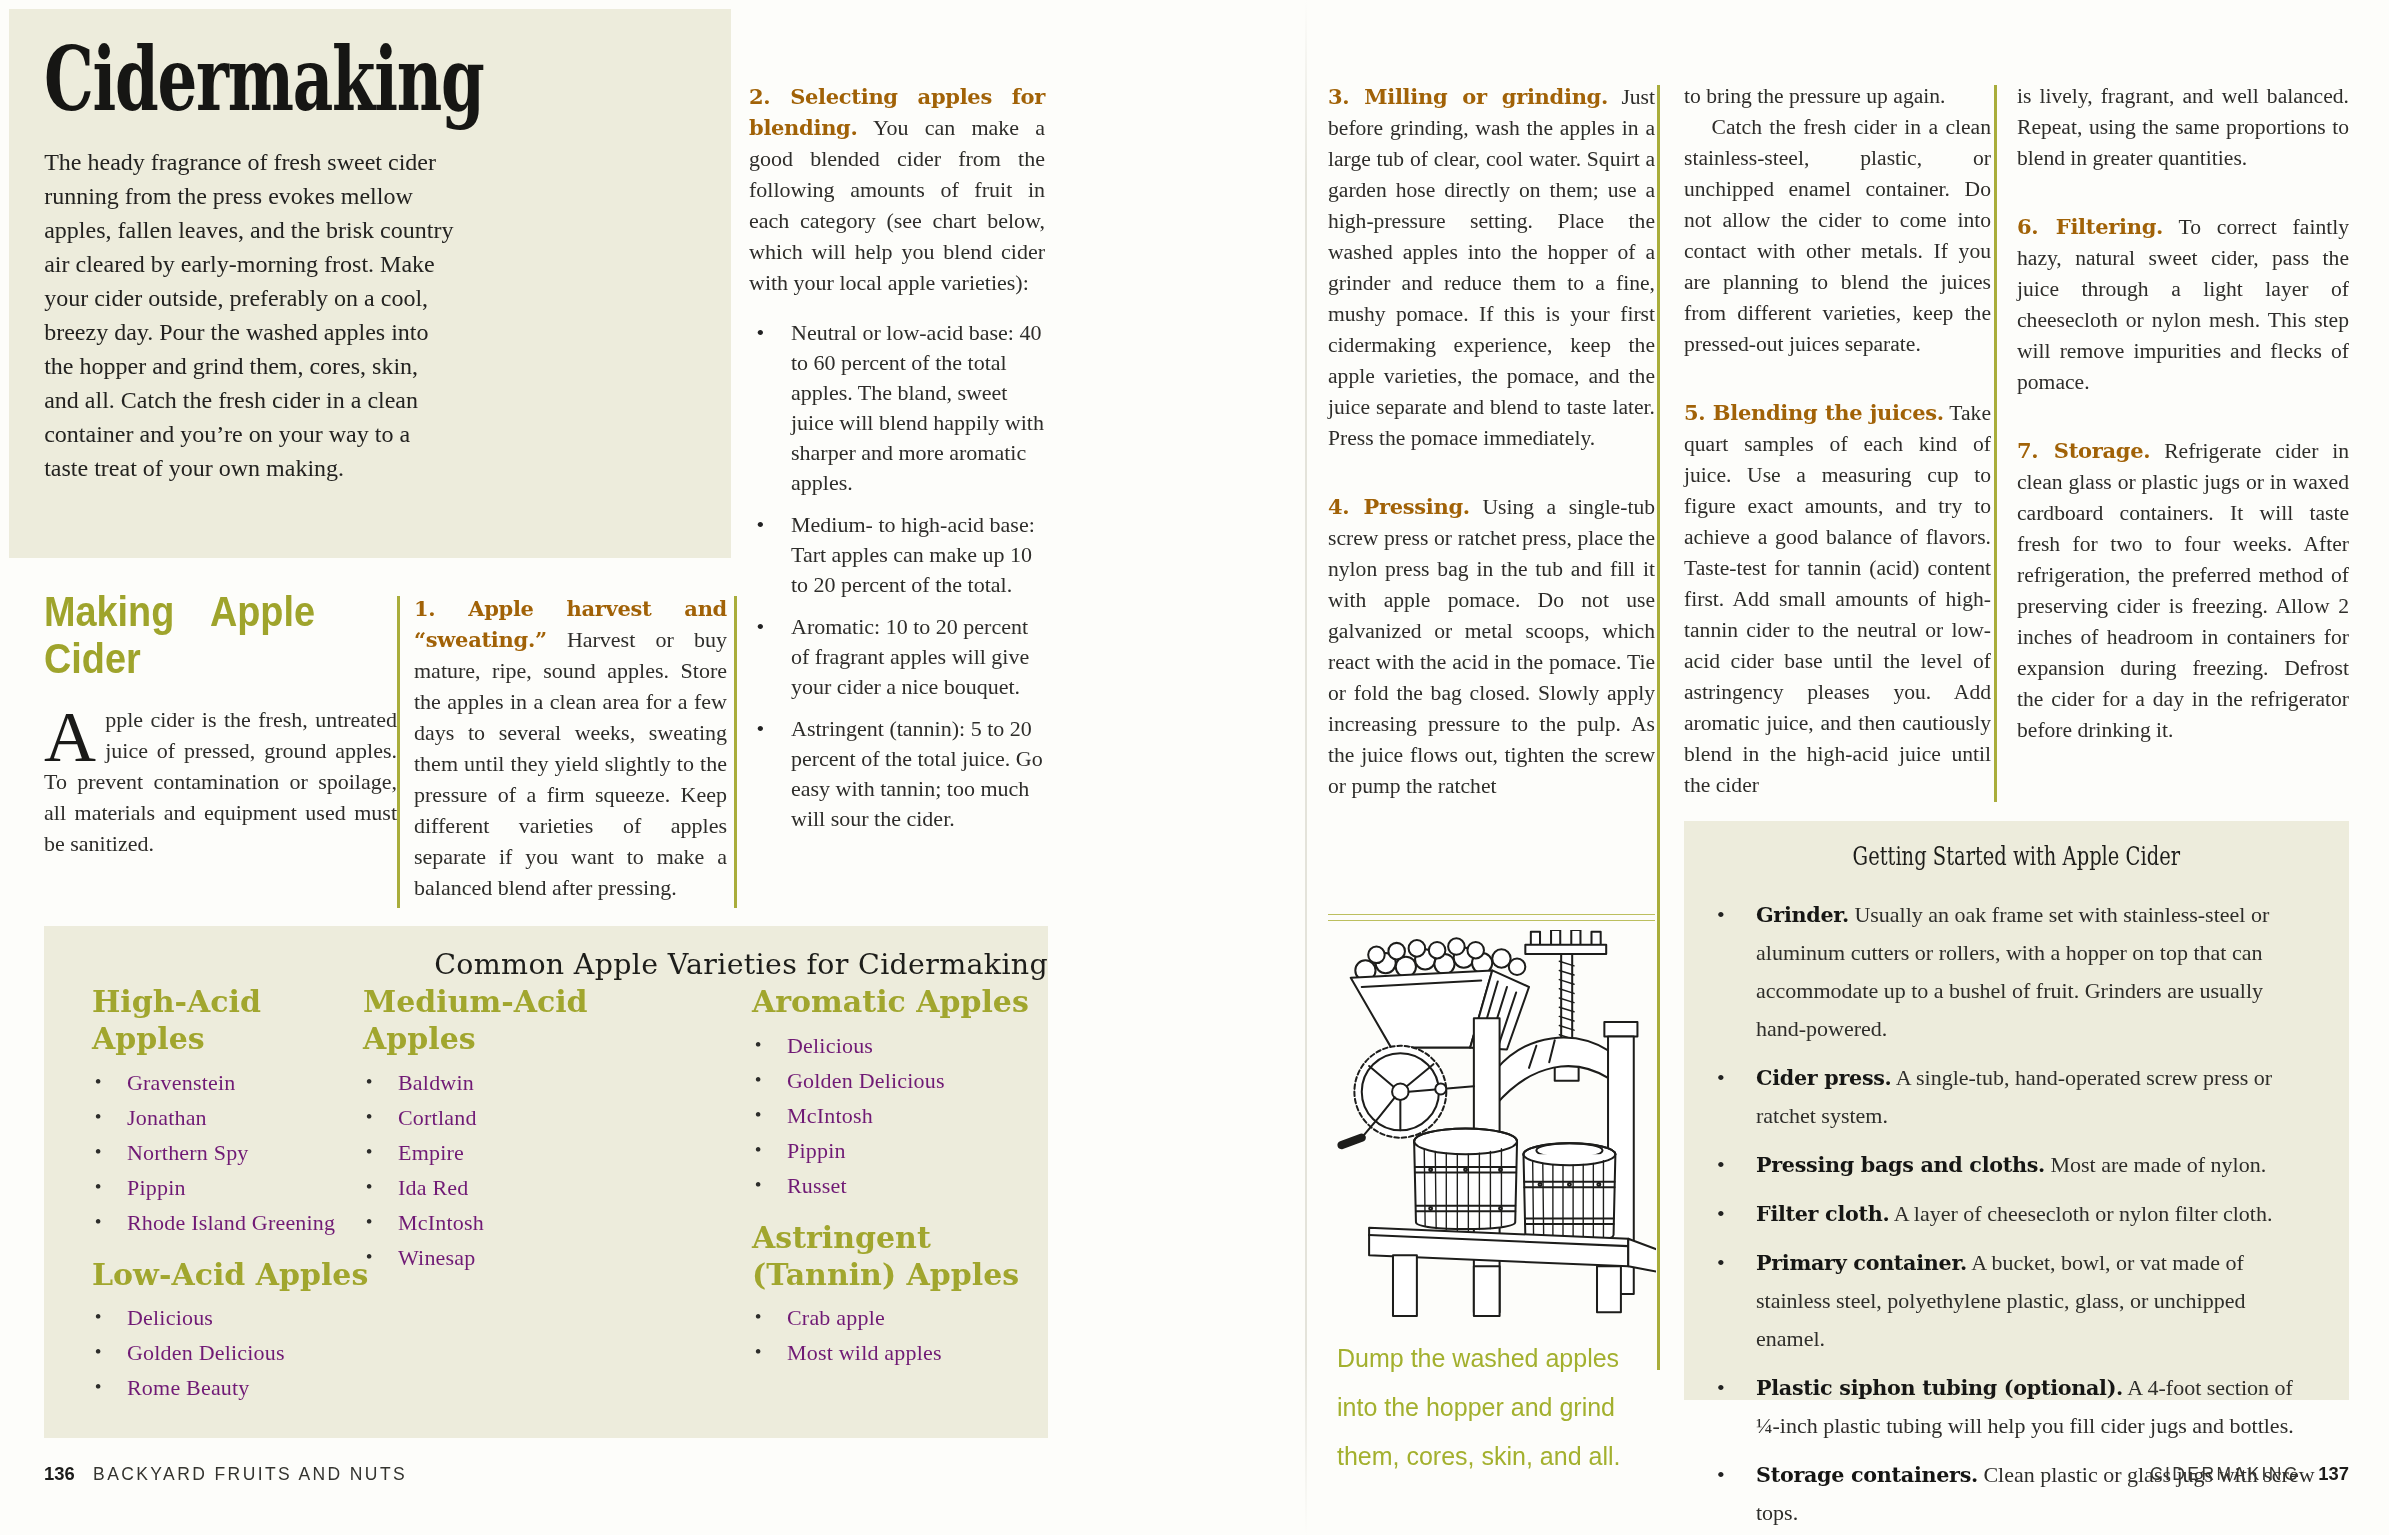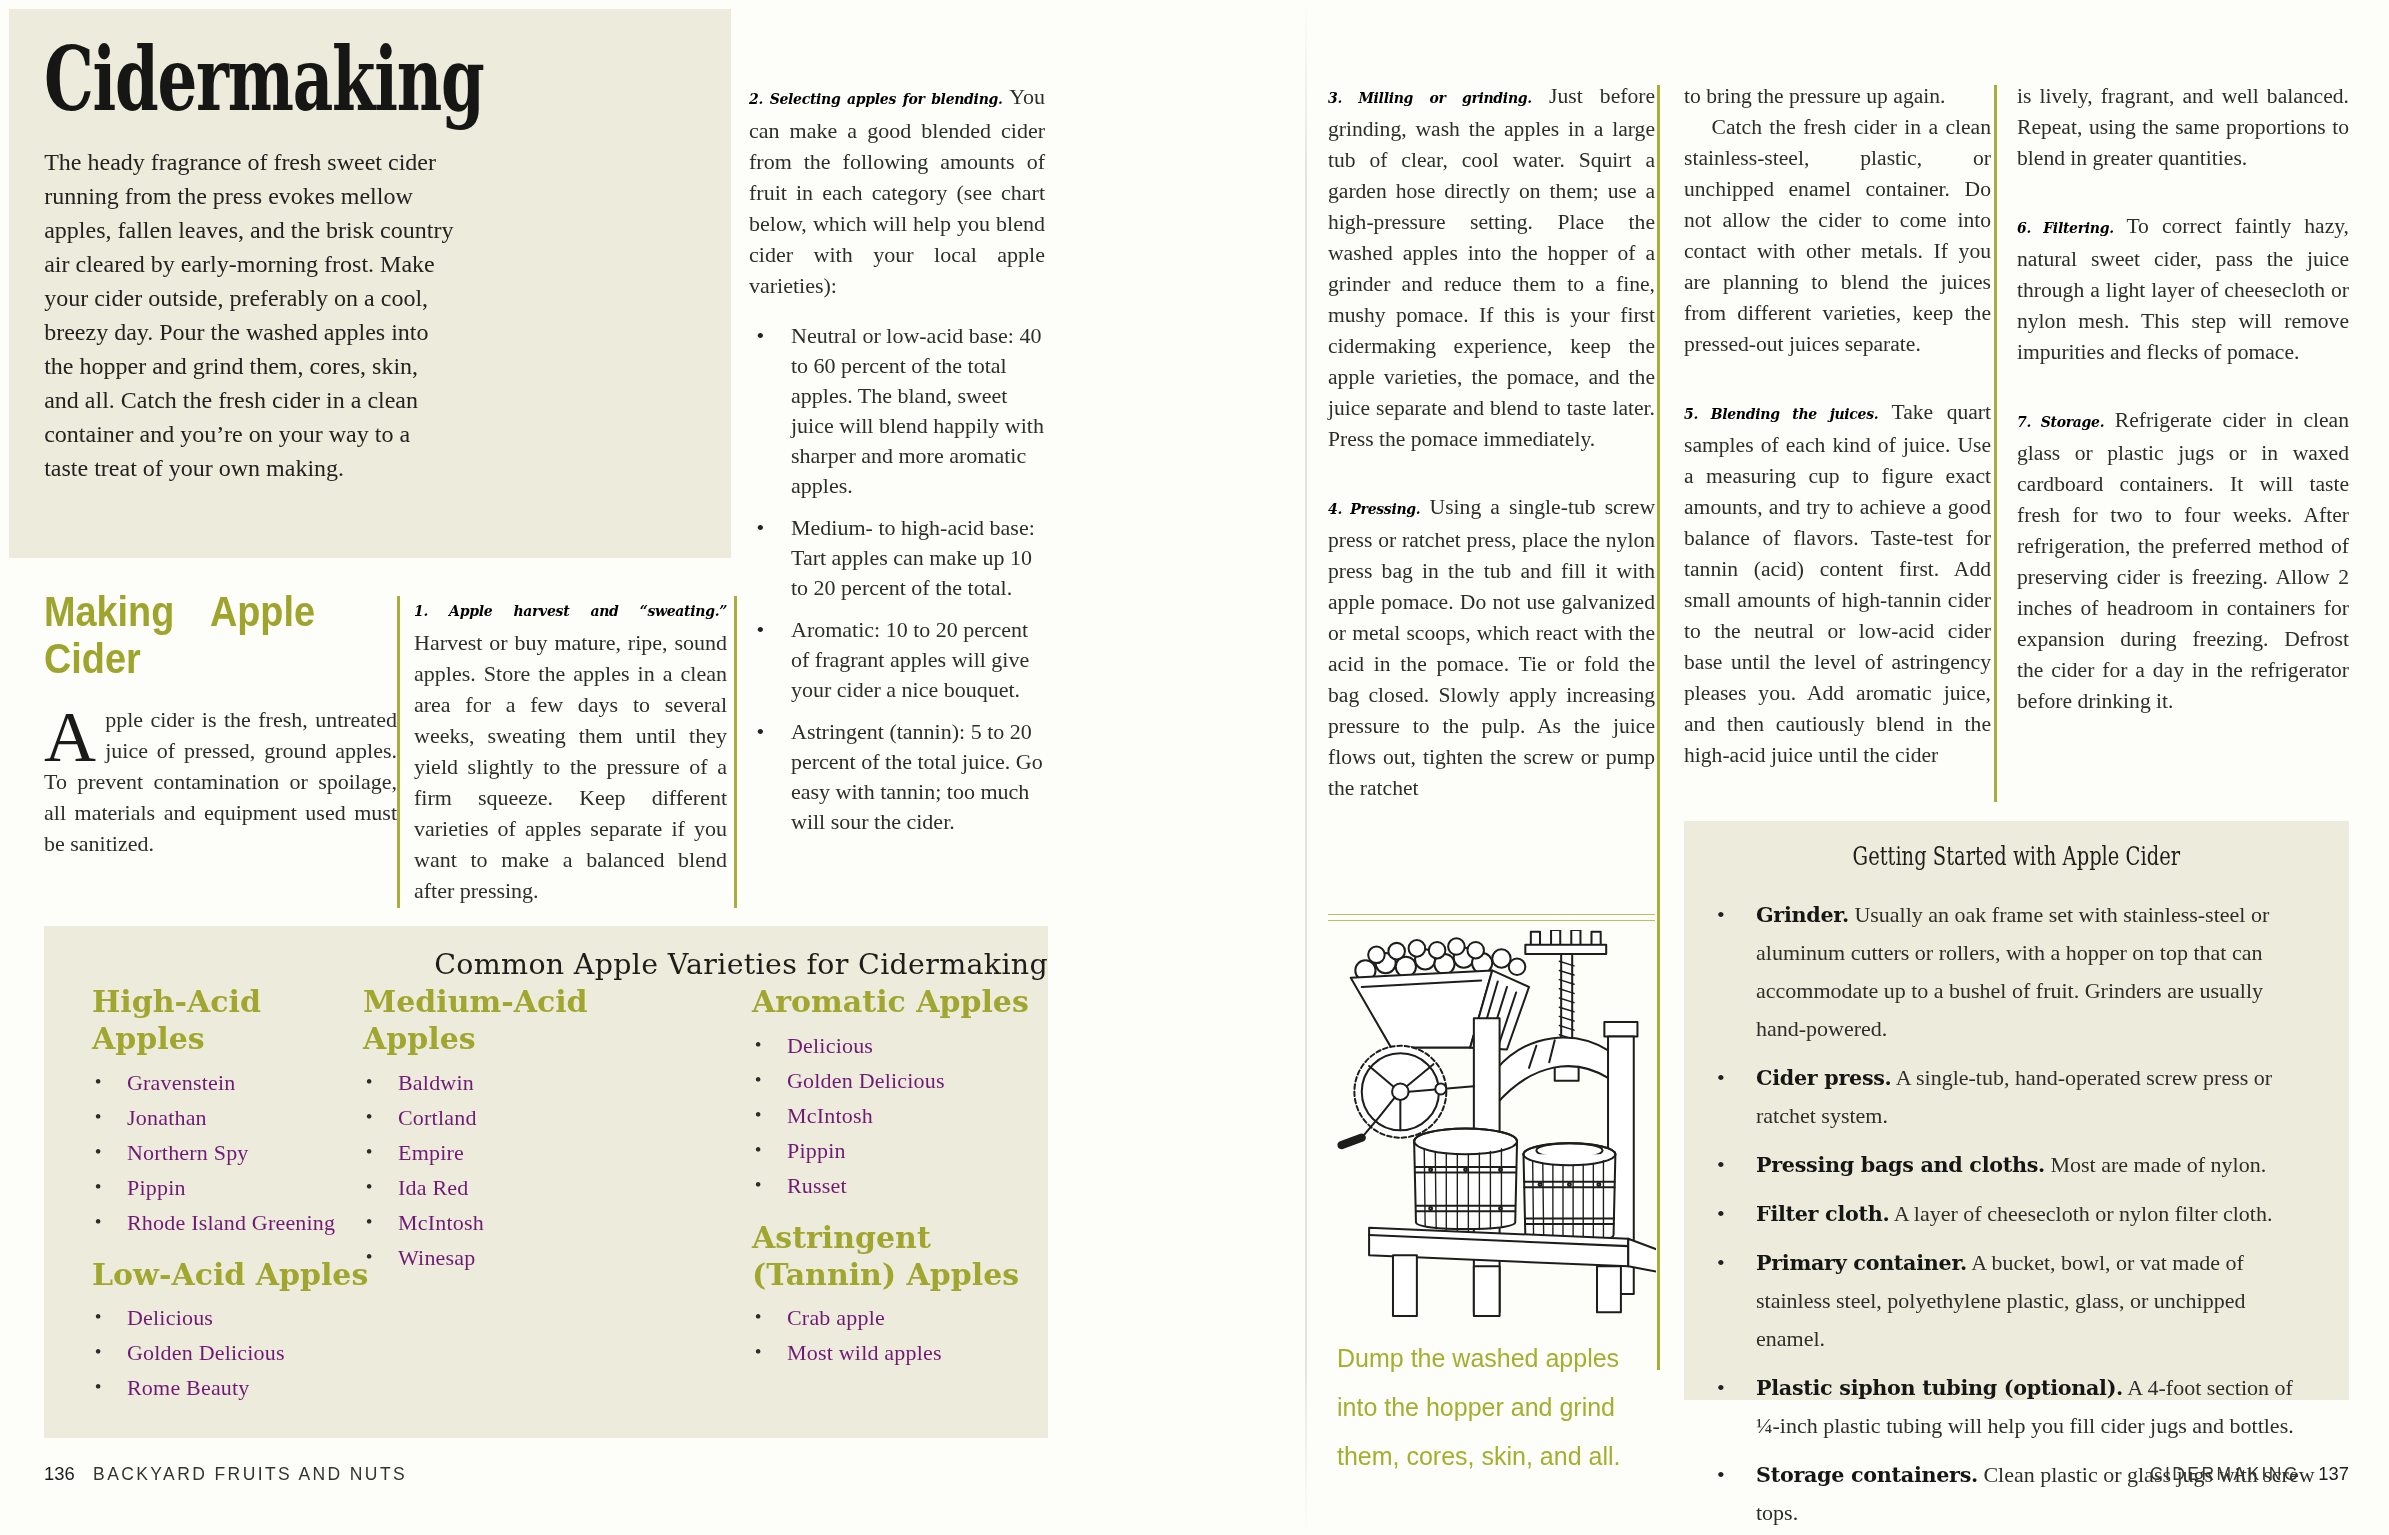--- a/index.html
+++ b/index.html
@@ -12,21 +12,21 @@
     font-family:"DejaVu Serif",serif;font-weight:700;font-size:87px;line-height:101px;
     color:#161614;letter-spacing:-1.8px;transform:scaleX(.72);transform-origin:left top;white-space:nowrap;}
   .intro-body{position:absolute;left:35px;top:136px;width:414px;margin:0;
     font-size:24px;line-height:34px;color:#232220;text-align:left;}
   
   .col{position:absolute;text-align:justify;font-size:22px;line-height:31px;color:#2e2d2a;}
   .col p{margin:0;}
   .col p + p{margin-top:37px;}
   .col p.cont-indent{margin-top:0;text-indent:27.6px;}
   .col-r{font-size:21.6px;line-height:31px;}
-  .lead{font-family:"DejaVu Serif",serif;font-weight:700;font-size:14px;letter-spacing:-0.3px;color:#000000;font-style:italic;}
+  .lead{font-family:"DejaVu Serif",serif;font-weight:700;font-size:21px;letter-spacing:-0.3px;color:#a16207;}
   .col-l1{left:44px;top:588px;width:353px;}
   .col-l2{left:414px;top:593px;width:313px;}
   .col-l3{left:749px;top:81px;width:296px;}
   .col-r1{left:1328px;top:81px;width:327px;}
   .col-r2{left:1684px;top:81px;width:307px;}
   .col-r3{left:2017px;top:81px;width:332px;}
   .making-head{font-family:"Liberation Sans",sans-serif;font-weight:700;font-size:43px;line-height:47px;
     color:#9fa42c;width:308px;transform:scaleX(.88);transform-origin:left top;margin:0 0 22px;}
   .dropcap{float:left;font-size:72px;line-height:55px;padding:5.5px 9.2px 0 0;color:#1a1a18;}
   
@@ -69,21 +69,21 @@
   .gs-lead{font-family:"DejaVu Serif",serif;font-weight:700;font-size:20.7px;letter-spacing:-0.3px;color:#161614;}
   
   .illus{position:absolute;left:1334px;top:930px;width:322px;height:397px;}
   .caption{position:absolute;left:1337px;top:1334px;width:317px;margin:0;
     font-family:"Liberation Sans",sans-serif;font-size:25px;line-height:49px;color:#a3b02e;}
   
   .footer{position:absolute;top:1463px;font-family:"Liberation Sans",sans-serif;
     font-size:17.5px;letter-spacing:2.4px;color:#34342f;}
   .footer-left{left:44px;}
   .footer-right{right:40px;}
-  .pg{font-weight:400;font-size:18.4px;letter-spacing:0;color:#1c1c1a;}
+  .pg{font-weight:700;font-size:18.4px;letter-spacing:0;color:#1c1c1a;}
   .footer-left .pg{margin-right:18.4px;}
   .footer-right .pg{margin-left:18.4px;}
 </style>
 </head>
 <body>
 
 <div class="spread">
 
   <div class="gutter"></div>
 

